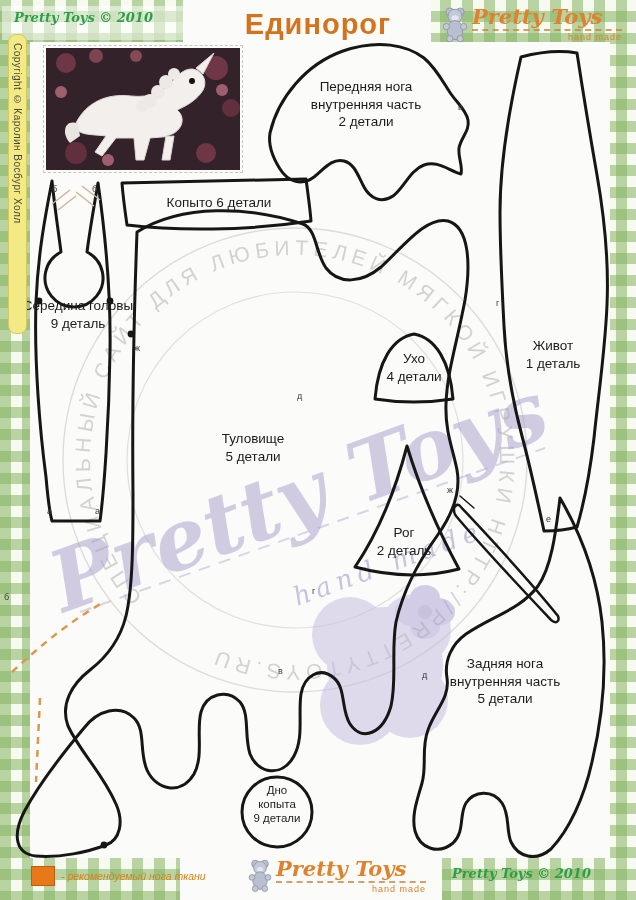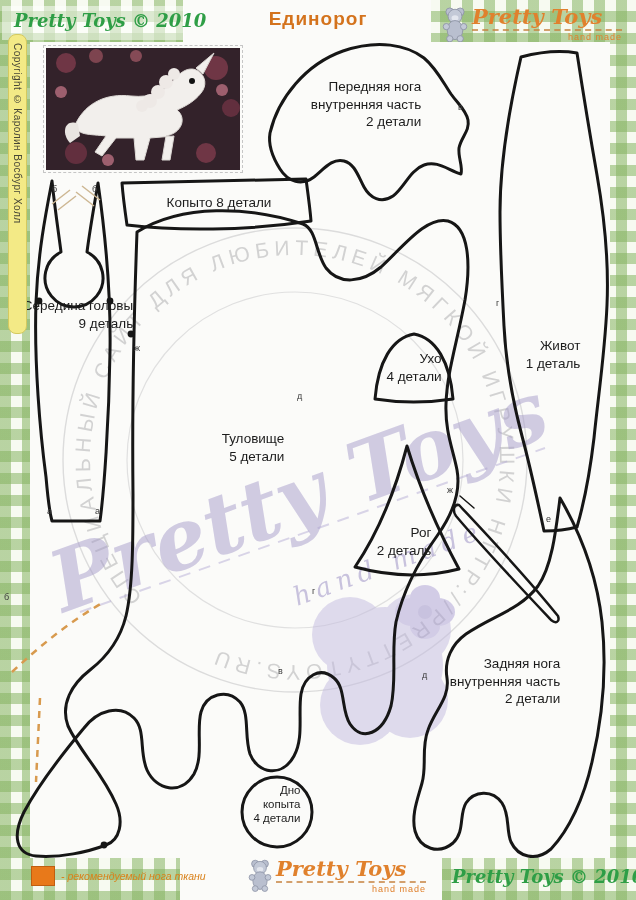--- a/index.html
+++ b/index.html
@@ -15,23 +15,23 @@
     background:#fbfbf9;z-index:1;}
   .top-gap{position:absolute;left:183px;top:0;width:248px;height:42px;background:#fbfbf9;z-index:1;}
   .bottom-gap{position:absolute;left:180px;top:858px;width:262px;height:42px;background:#fbfbf9;z-index:1;}
   .tl-patch{position:absolute;left:2px;top:6px;width:182px;height:34px;background:rgba(255,255,255,.5);z-index:1;}
 
   svg.layer{position:absolute;left:0;top:0;width:636px;height:900px;}
   #wm-layer{z-index:2;}
   #pattern-layer{z-index:4;}
 
   .page-title{position:absolute;left:50%;top:8px;transform:translateX(-50%);
-    font-size:19px;font-weight:bold;color:#d4731d;letter-spacing:1px;z-index:6;}
+    font-size:29px;font-weight:bold;color:#d4731d;letter-spacing:1px;z-index:6;}
   .logo-green{position:absolute;font-family:"DejaVu Serif",serif;font-style:italic;
-    font-weight:bold;font-size:18px;color:#2e9e46;z-index:6;white-space:nowrap;}
+    font-weight:bold;font-size:13px;color:#2e9e46;z-index:6;white-space:nowrap;}
   .logo-tl{left:14px;top:10px;}
   .logo-br{left:452px;top:866px;}
 
   .brandbox{position:absolute;z-index:6;display:flex;align-items:flex-start;}
   .brandbox .txt{margin-left:4px;}
   .brand-name{font-family:"DejaVu Serif",serif;font-style:italic;font-weight:bold;
     font-size:21px;color:#e0812d;white-space:nowrap;line-height:1;}
   .brand-dash{border-top:2px dashed rgba(197,130,61,.75);margin-top:2px;width:150px;}
   .brand-tag{font-size:9px;color:#e0812d;text-align:right;margin-top:1px;letter-spacing:1px;}
   .brandbox.top-right{left:442px;top:6px;}
@@ -39,21 +39,21 @@
 
   .ribbon{position:absolute;left:8px;top:34px;width:17px;height:298px;
     background:#f3ea86;border:1px solid #d4c95f;border-radius:8px;z-index:6;
     display:flex;justify-content:center;}
   .ribbon span{writing-mode:vertical-rl;font-size:10px;color:#474737;
     letter-spacing:.5px;margin-top:8px;white-space:nowrap;}
 
   .photo{position:absolute;left:46px;top:48px;width:194px;height:122px;z-index:6;
     outline:1px dashed #c6c6c6;outline-offset:2px;}
 
-  .plabel{position:absolute;transform:translateX(-50%);text-align:right;
+  .plabel{position:absolute;transform:translateX(-50%);text-align:center;
     white-space:pre-line;font-size:13.5px;line-height:1.3;color:#1c1c1c;z-index:5;}
   .plabel.small{font-size:11.5px;line-height:1.2;}
 
   .marker{position:absolute;font-size:9px;color:#3a3a3a;z-index:5;}
 
   .legend{position:absolute;left:31px;top:866px;display:flex;align-items:center;z-index:6;}
   .legend .sq{width:22px;height:18px;background:#e8791a;border:1px solid #c05e10;}
   .legend .txt{font-style:italic;font-size:10.5px;color:#d9821c;margin-left:6px;white-space:nowrap;}
 </style>
 </head>
@@ -178,37 +178,37 @@
       <circle cx="128" cy="26" r="6"></circle>
         <circle cx="96" cy="58" r="6"></circle>
     </g>
     <circle cx="146" cy="33" r="3" fill="#111"></circle>
   </svg>
 </div>
 
 <div class="plabel" style="left:366px;top:78px;">Передняя нога
 внутренняя часть
 2 детали</div>
-<div class="plabel" style="left:219px;top:194px;">Копыто 8 детали</div>
+<div class="plabel" style="left:219px;top:194px;">Копыто 6 детали</div>
 <div class="plabel" style="left:78px;top:297px;">Середина головы
 9 деталь</div>
 <div class="plabel" style="left:553px;top:337px;">Живот
 1 деталь</div>
 <div class="plabel" style="left:414px;top:350px;">Ухо
 4 детали</div>
 <div class="plabel" style="left:253px;top:430px;">Туловище
 5 детали</div>
 <div class="plabel" style="left:404px;top:524px;">Рог
 2 деталь</div>
 <div class="plabel" style="left:505px;top:655px;">Задняя нога
 внутренняя часть
-2 детали</div>
+5 детали</div>
 <div class="plabel small" style="left:277px;top:784px;">Дно
 копыта
-4 детали</div>
+9 детали</div>
 
 <span class="marker" style="left:52px;top:184px;">б</span>
 <span class="marker" style="left:92px;top:184px;">б</span>
 <span class="marker" style="left:47px;top:506px;">а</span>
 <span class="marker" style="left:95px;top:506px;">а</span>
 <span class="marker" style="left:134px;top:343px;">ж</span>
 <span class="marker" style="left:447px;top:485px;">ж</span>
 <span class="marker" style="left:458px;top:102px;">в</span>
 <span class="marker" style="left:278px;top:666px;">в</span>
 <span class="marker" style="left:312px;top:586px;">г</span>

